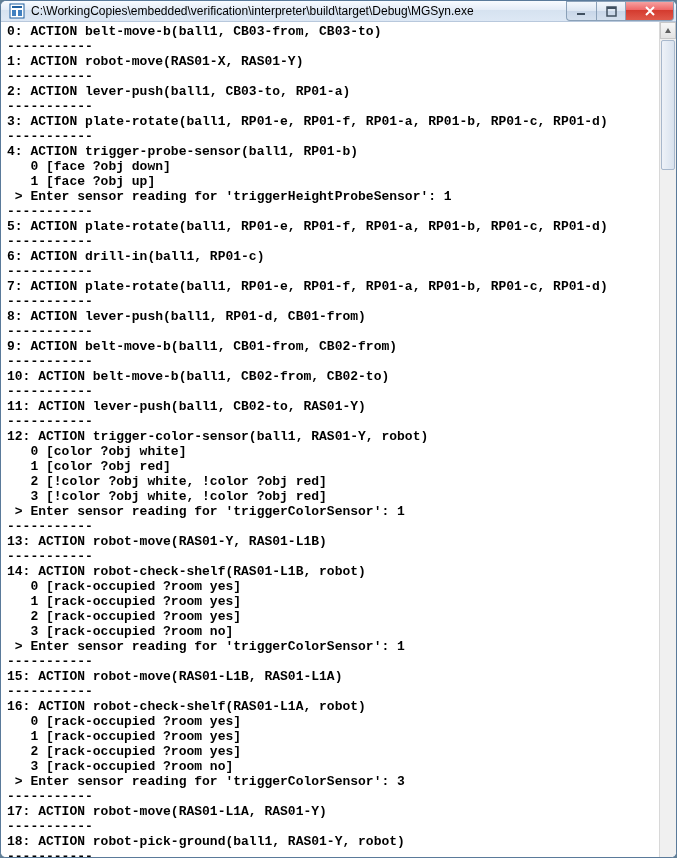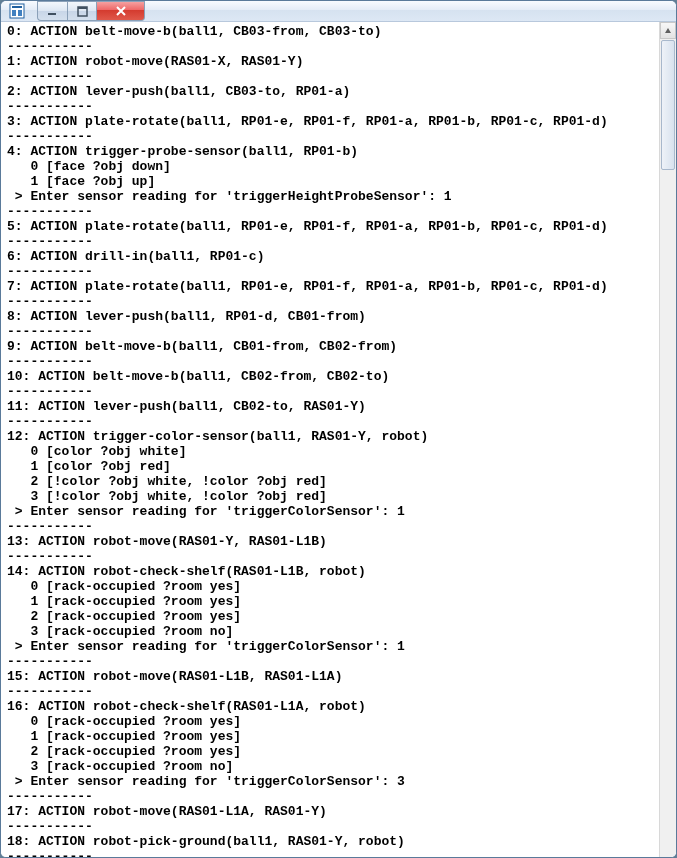--- a/index.html
+++ b/index.html
@@ -128,20 +128,21 @@
 <div class="window">
   <div class="titlebar">
     <span class="app-icon">
       <svg viewBox="0 0 16 16">
         <rect x="1" y="1" width="14" height="14" fill="#fff" stroke="#2060a0" stroke-width="1"></rect>
         <rect x="3" y="3" width="10" height="2" fill="#2060a0"></rect>
         <rect x="3" y="7" width="4" height="6" fill="#4080c0"></rect>
         <rect x="9" y="7" width="4" height="6" fill="#4080c0"></rect>
       </svg>
     </span>
+    <span class="title-text">C:\WorkingCopies\embedded\verification\interpreter\build\target\Debug\MGSyn.exe</span>
     <div class="win-controls">
       <div class="win-btn min">
         <svg viewBox="0 0 11 11">
             <rect x="1" y="7" width="8" height="2" fill="#405060"></rect>
           </svg>
       </div>
       <div class="win-btn max">
         <svg viewBox="0 0 11 11">
             <rect x="1" y="1" width="9" height="9" fill="none" stroke="#405060" stroke-width="1.5"></rect>
             <rect x="1" y="1" width="9" height="2" fill="#405060"></rect>

